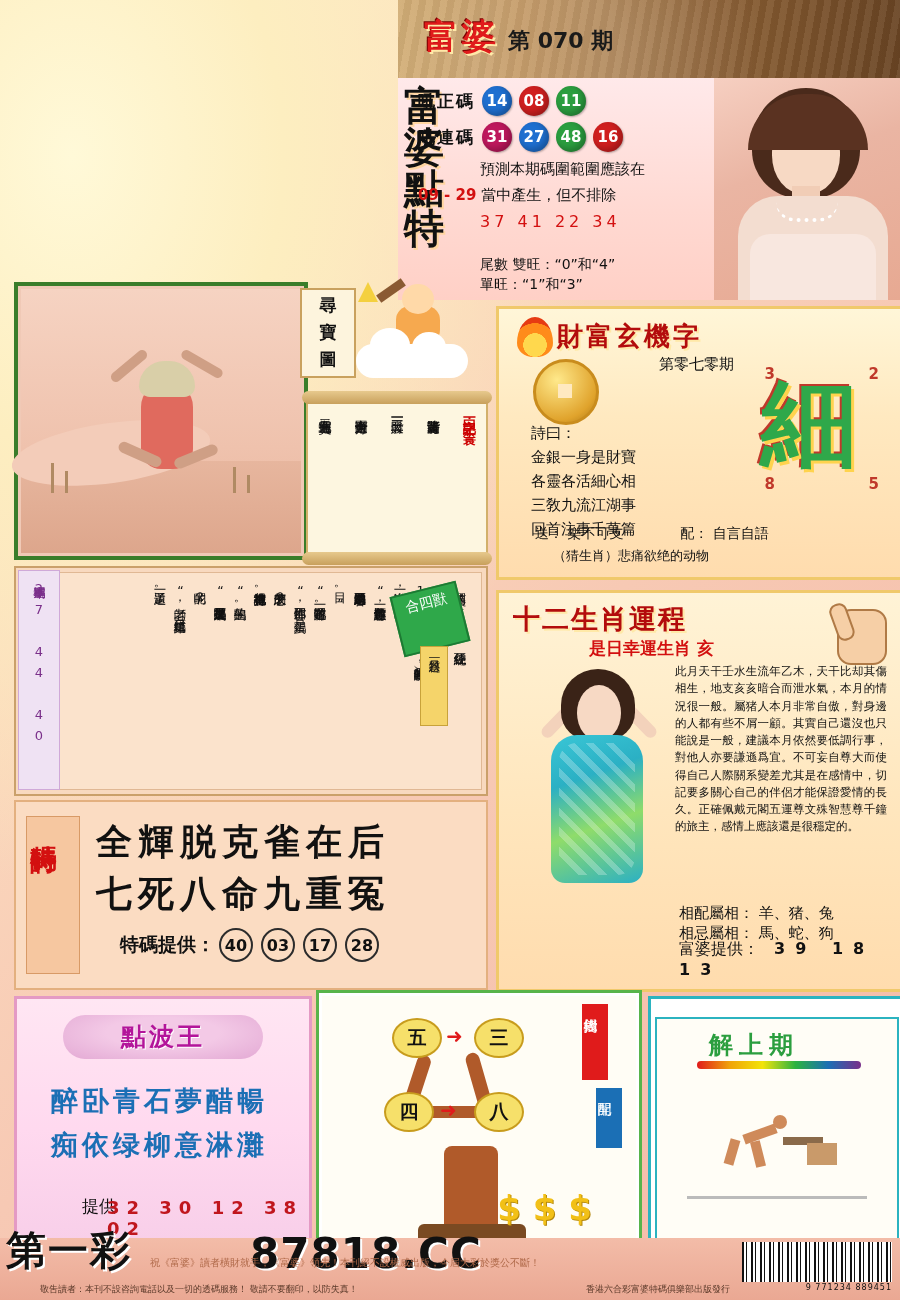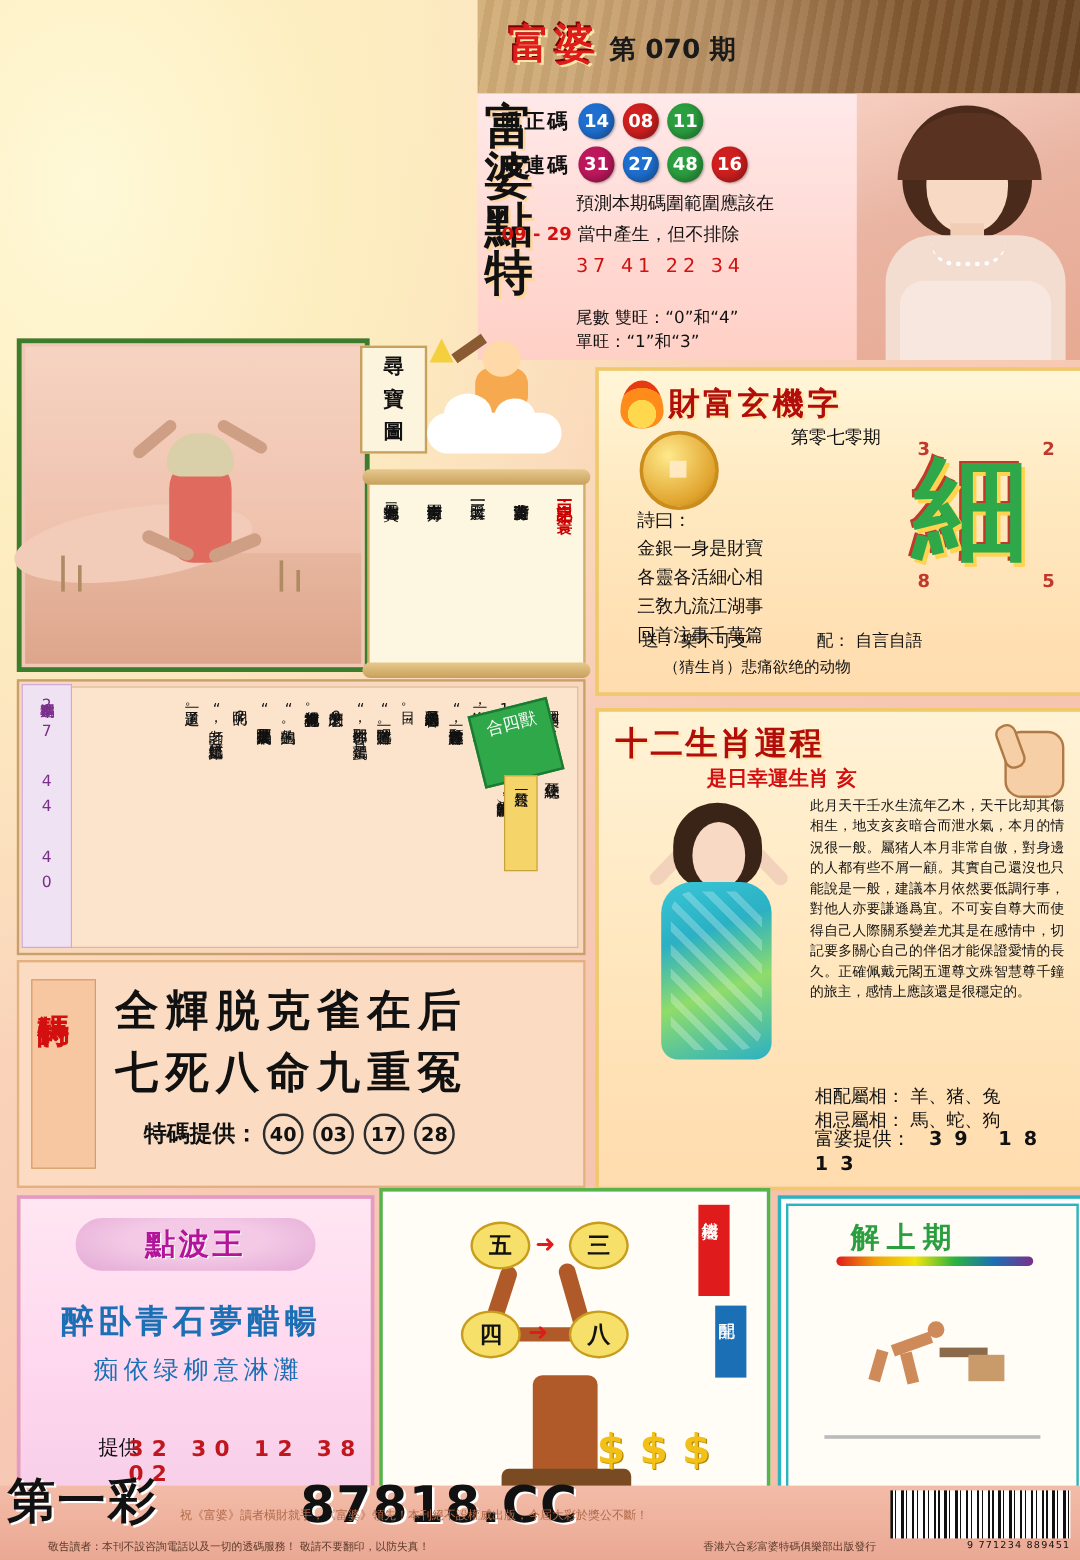--- a/index.html
+++ b/index.html
@@ -176,21 +176,21 @@
   #shengxiao .provide b{color:#111;letter-spacing:10px;margin-left:10px;}
 
   
   #dianbo{left:14px;top:996px;width:292px;height:260px;border:3px solid #e49ac4;
     background:linear-gradient(180deg,#ffe6f3 0%,#ffd9ef 50%,#f7cde8 100%);}
   #dianbo .hdr{position:absolute;left:46px;top:16px;width:200px;height:44px;border-radius:22px;
     background:radial-gradient(ellipse at 50% 40%, #f3c9e6 0 40%, #e3a9d4 100%);}
   #dianbo .hdr span{display:block;text-align:center;line-height:44px;font-size:25px;font-weight:bold;color:#b3159a;
     text-shadow:1px 1px 0 #fff;letter-spacing:3px;}
   #dianbo .p1{position:absolute;left:34px;top:84px;font-size:27px;font-weight:bold;color:#1b6fb5;letter-spacing:4px;}
-  #dianbo .p2{position:absolute;left:34px;top:128px;font-size:21px;font-weight:normal;color:#1b6fb5;letter-spacing:4px;margin-left:27px;}
+  #dianbo .p2{position:absolute;left:34px;top:128px;font-size:27px;font-weight:bold;color:#1b6fb5;letter-spacing:4px;}
   #dianbo .plabel{position:absolute;left:65px;top:196px;font-size:17px;color:#111;font-family:Liberation Serif, serif;}
   #dianbo .pnums{position:absolute;left:90px;top:198px;font-size:18px;color:#c0161d;font-weight:bold;letter-spacing:7px;}
 
   
   #tree{left:316px;top:990px;width:320px;height:268px;border:3px solid #58b44a;background:#fff;}
   #tree .sky{position:absolute;inset:3px;background:#fffdf5;}
   #tree .trunk{position:absolute;left:122px;bottom:16px;width:54px;height:96px;background:#b05a2a;border-radius:8px 8px 18px 18px;}
   #tree .pot{position:absolute;left:96px;bottom:0;width:108px;height:34px;background:#7a4a22;border-radius:6px 6px 14px 14px;}
   #tree .branch{position:absolute;background:#b05a2a;border-radius:8px;}
   .node{position:absolute;width:46px;height:36px;border-radius:50%;background:#f6e06a;border:2px solid #c89c1d;
@@ -203,21 +203,21 @@
   #tree .dollars{position:absolute;right:44px;bottom:34px;font-size:34px;font-weight:bold;color:#f2c017;
     text-shadow:1px 1px 0 #b3860a;line-height:.9;}
   #tree .forecast{position:absolute;left:10px;bottom:6px;width:190px;height:78px;background:#fffad9;border:2px solid #e0b83c;}
   #tree .forecast .t{position:absolute;left:6px;top:-13px;background:#e01b1b;color:#fff;font-size:15px;font-weight:bold;padding:1px 8px;}
   #tree .forecast .r{position:absolute;left:8px;font-size:12px;color:#111;}
   #tree .forecast .v{position:absolute;left:110px;font-size:12px;color:#c0161d;font-weight:bold;}
   #tree .motto{position:absolute;left:64px;bottom:-2px;font-size:15px;font-weight:bold;color:#b3159a;}
 
   
   #jie{left:648px;top:996px;width:252px;height:262px;border:3px solid #2bb3c0;background:#fff;}
-  #jie .inner{position:absolute;inset:4px;border:2px solid #2bb3c0;background:#fffdf6;}
+  #jie .inner{position:absolute;inset:4px;border:2px solid #2bb3c0;background:#fffdf6;margin-top:14px;}
   #jie .title{position:absolute;left:52px;top:10px;font-size:24px;font-weight:bold;color:#2b9e3f;letter-spacing:6px;}
   #jie .rainbow{position:absolute;left:40px;top:42px;width:164px;height:8px;
     background:linear-gradient(90deg,#e01b1b,#f0a30a,#f2e40a,#2bb33f,#1b6fb5,#7a2f8a);border-radius:4px;}
   #jie .fig .b{position:absolute;background:#cf8a5a;}
   #jie .ground{position:absolute;left:30px;bottom:56px;width:180px;height:3px;background:#bbb;}
 
   
   #bottombar{left:0;bottom:0;width:900px;height:62px;background:linear-gradient(180deg,#f3bca8,#eaa893);}
   #brand{position:absolute;left:6px;bottom:22px;font-size:40px;font-weight:bold;color:#111;letter-spacing:2px;
     text-shadow:2px 2px 0 #fff;}

